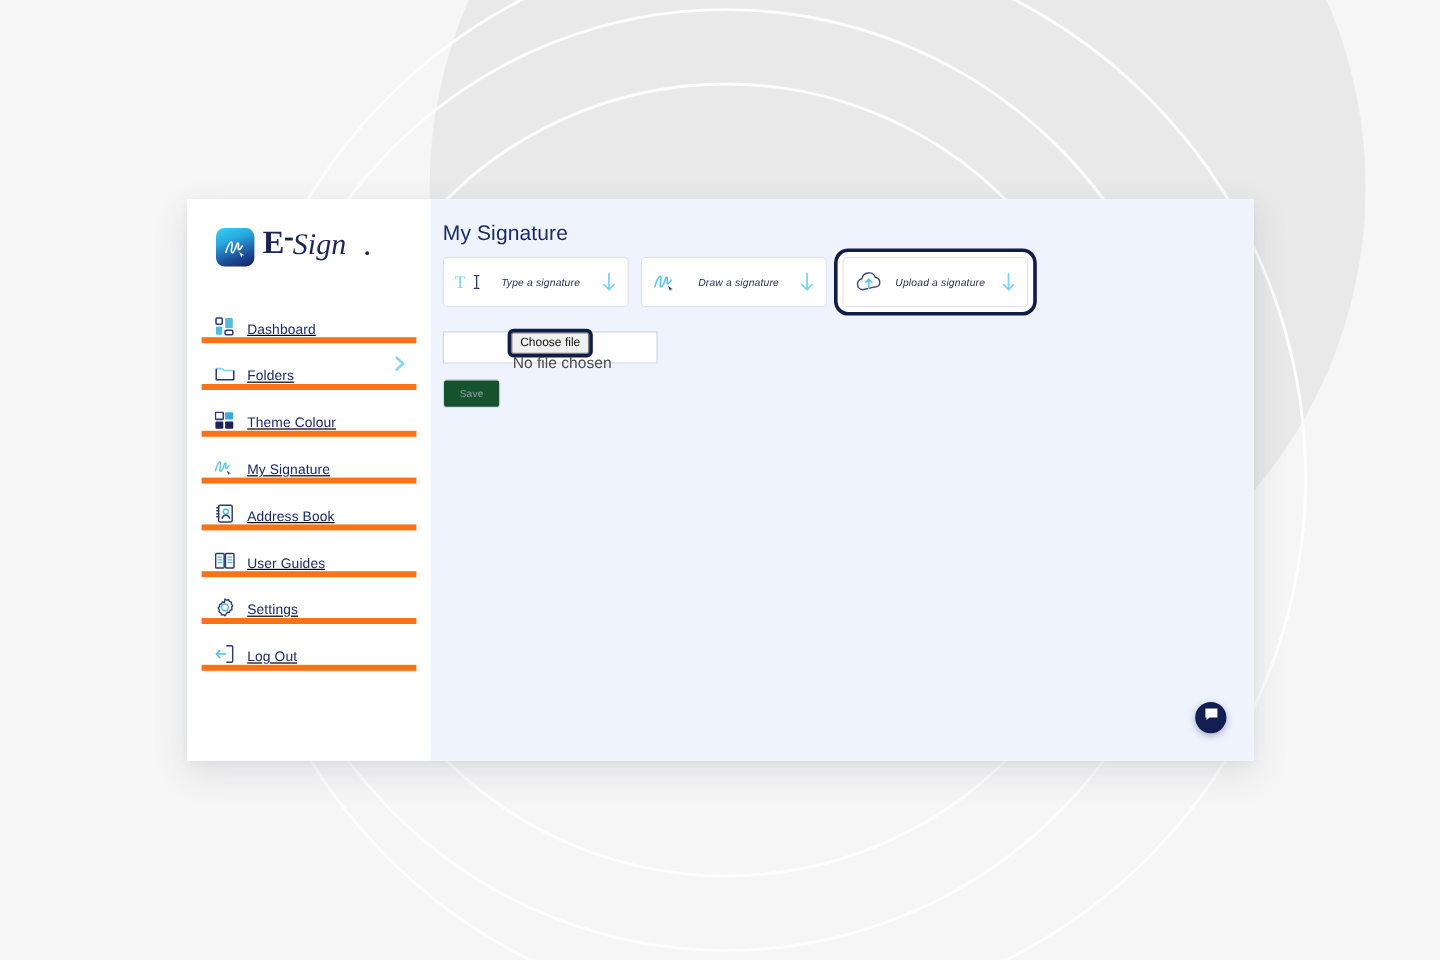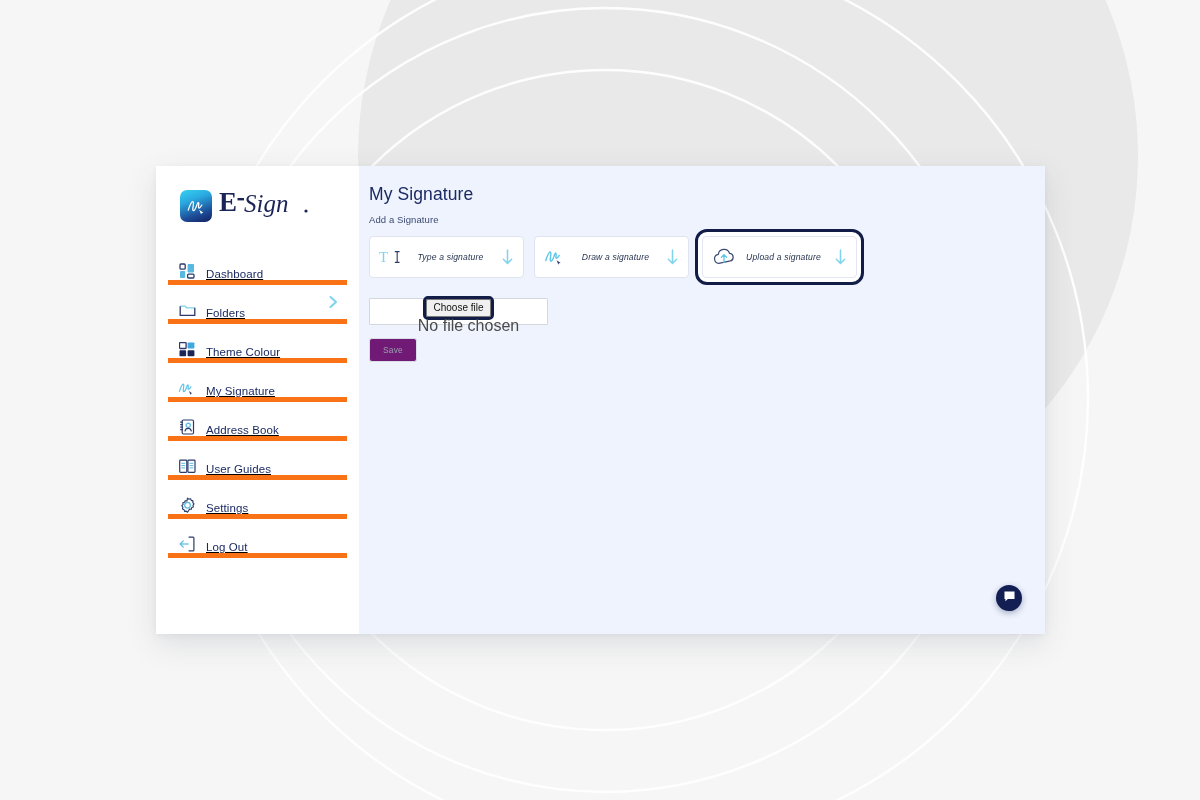--- a/index.html
+++ b/index.html
@@ -144,31 +144,31 @@
     border: 1px solid #7a7a7a;
     border-radius: 2px;
     padding: 1px 6px;
     outline: 3px solid #111c47;
     outline-offset: 0px;
     cursor: pointer;
     white-space: nowrap;
     line-height: 14px;
   }
   #file-status {
-    font-size: 16px;
+    font-size: 13px;
     color: #4a4a4a;
     margin-left: 20px;
     white-space: nowrap;
   }
 
   
   #save-btn {
     margin-top: 13px;
     width: 48px; height: 24px;
-    background: #701a75;
+    background: #14532d;
     border: 1px solid #d9dde6;
     border-radius: 3px;
     font-family: "Liberation Sans", sans-serif;
     font-size: 8.4px;
     color: #9aa1b0;
     cursor: pointer;
     letter-spacing: .2px;
   }
 
   
@@ -312,21 +312,20 @@
         </span>
         <span class="nav-label">Log Out</span>
       </li>
 
     </ul>
   </aside>
 
   <section id="main">
 
     <h1 id="page-title">My Signature</h1>
-    <div id="page-subtitle">Add a Signature</div>
 
     <div id="option-row">
 
       <div class="opt-wrap">
         <div class="opt-card">
           <span class="opt-ico">
             <svg width="24" height="18" viewBox="0 0 26 18">
               <text x="0" y="14.5" font-family="Liberation Serif, serif" font-size="16" fill="#7fd3ec">T</text>
               <path d="M17.6 3.2h4.2M17.6 14.8h4.2M19.7 3.2v11.6" stroke="#2b3a6b" stroke-width="1.2" stroke-linecap="round"></path>
             </svg>

